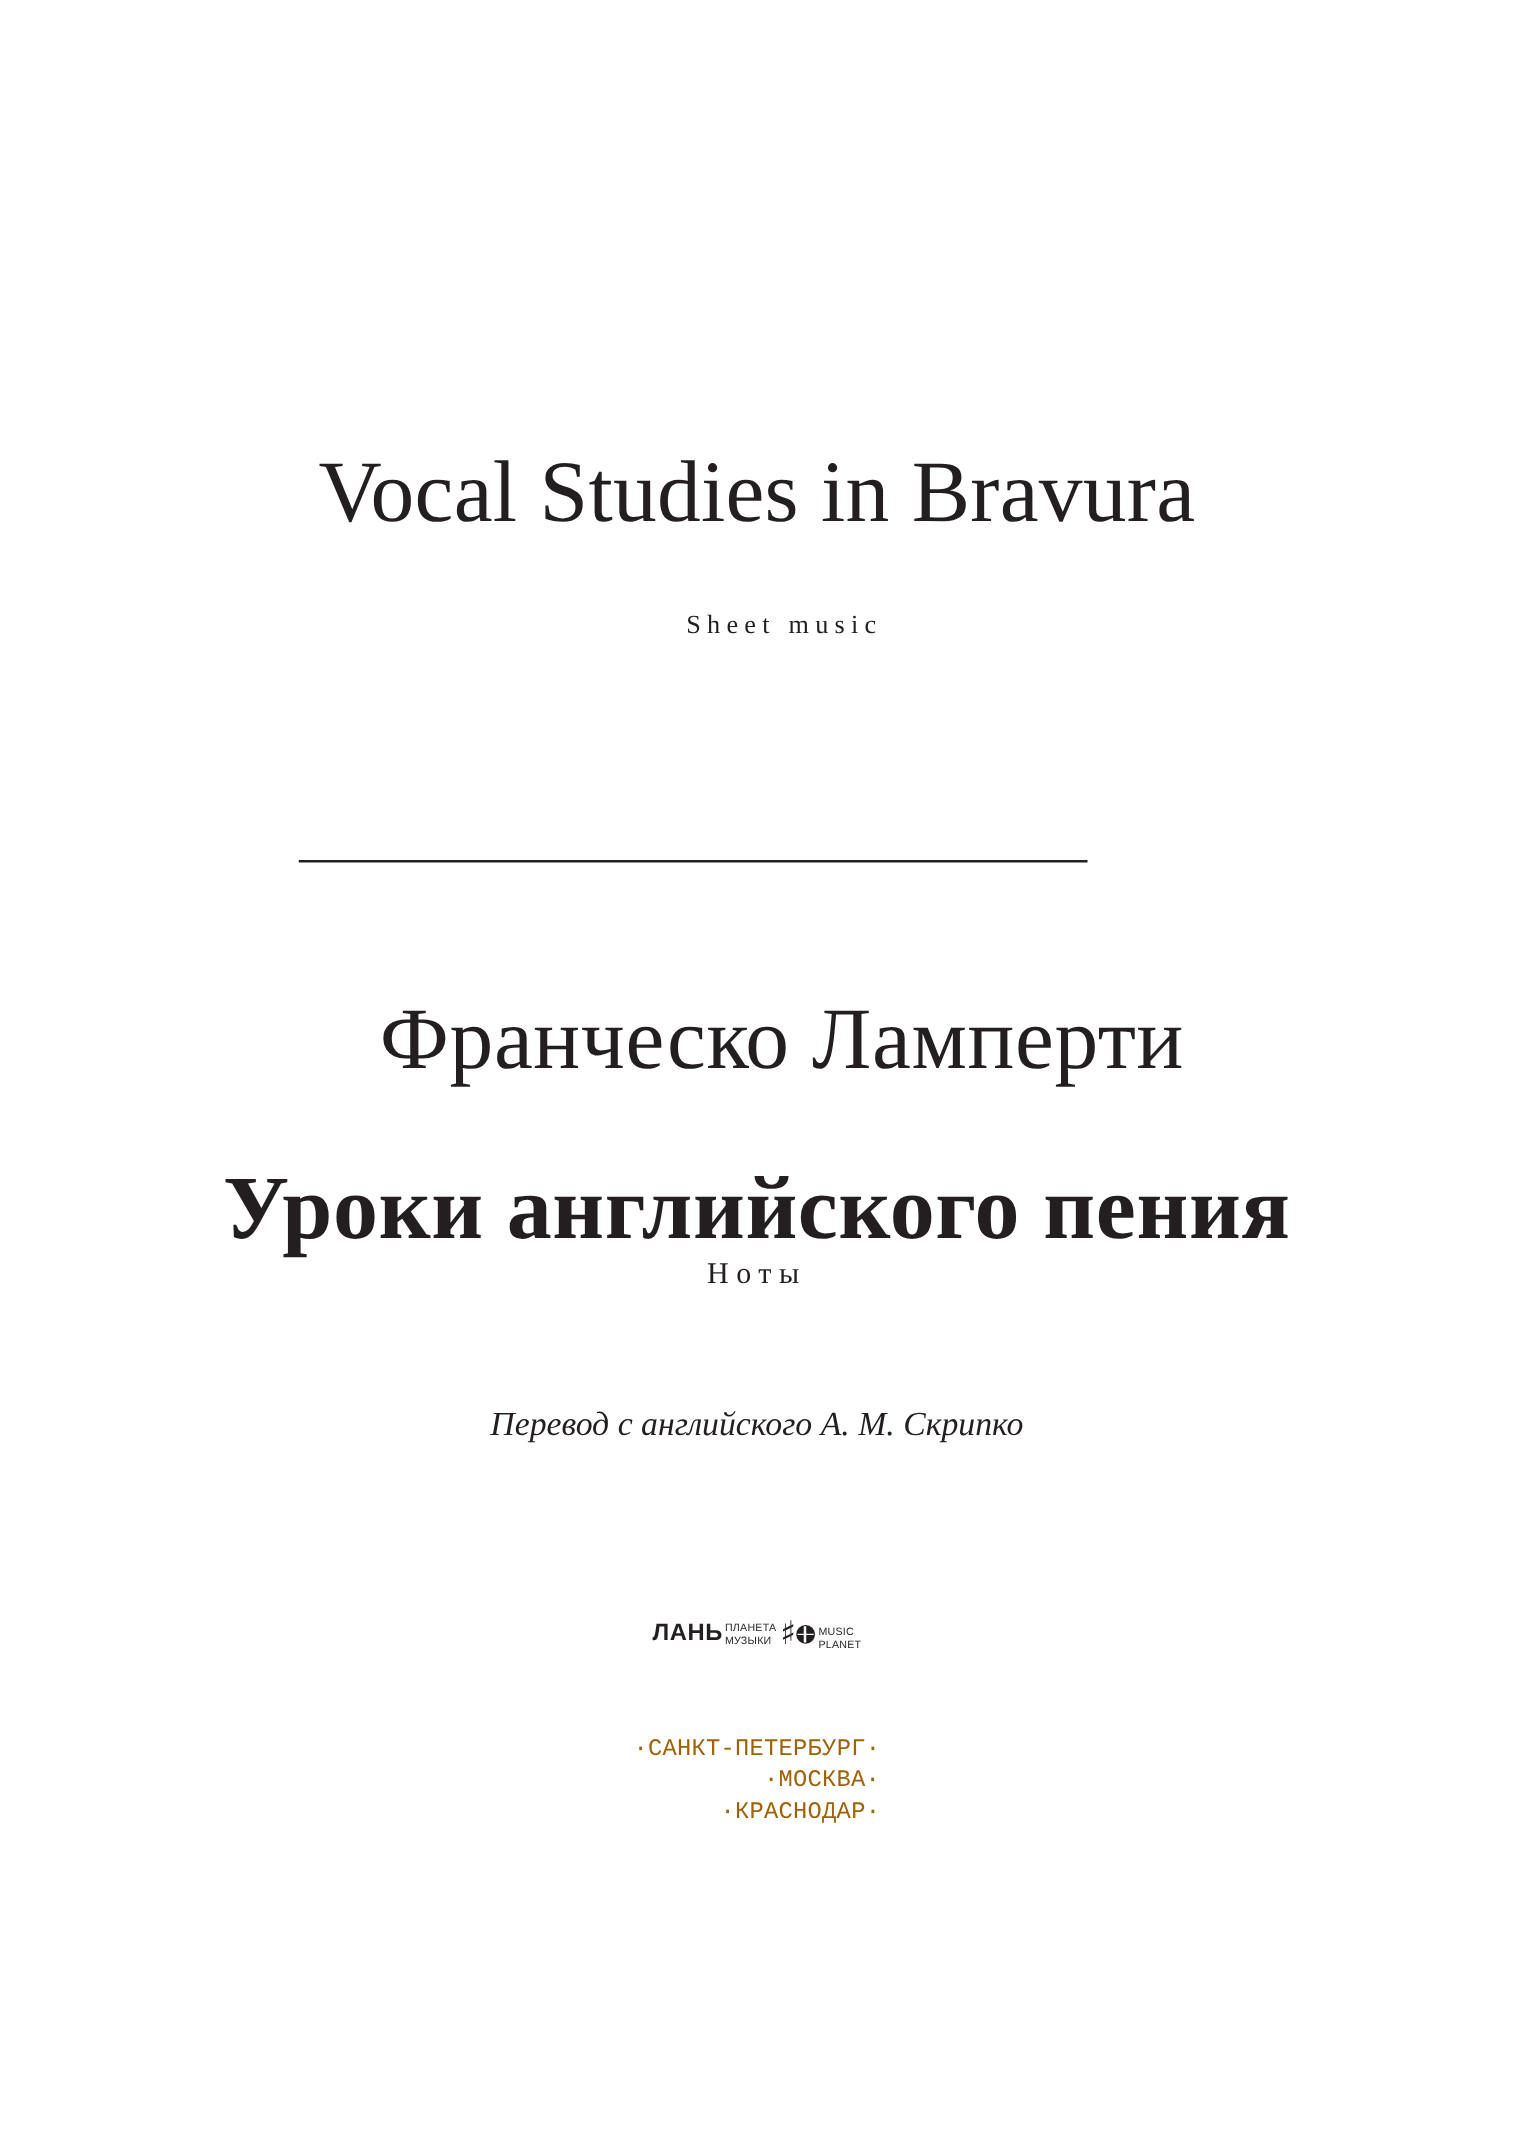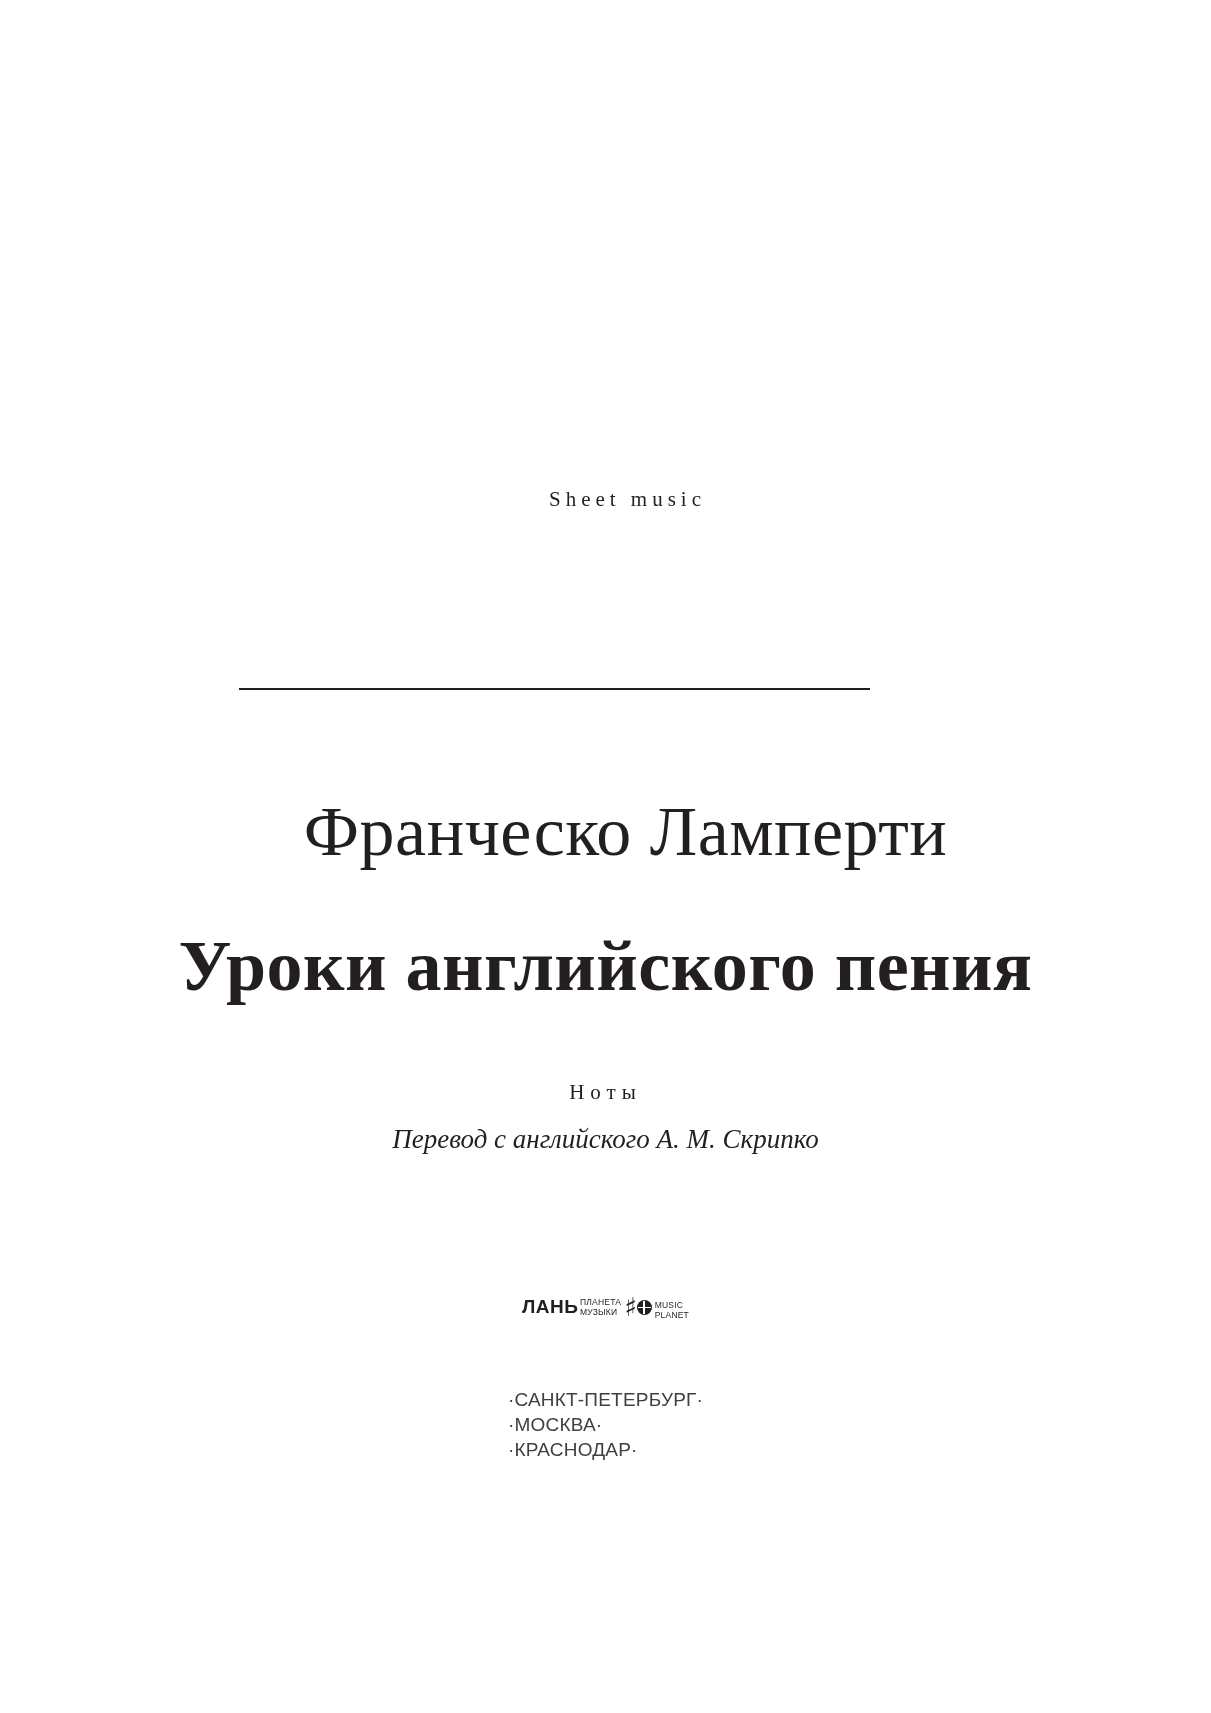--- a/index.html
+++ b/index.html
@@ -93,22 +93,22 @@
     top: 925px;
     font-size: 72px;
     font-weight: 700;
     letter-spacing: 0.5px;
   }
 
   .kind-ru {
     position: absolute;
     left: 0;
     right: 0;
-    top: 1080px;
-    font-size: 21px;
+    top: 1006px;
+    font-size: 24px;
     letter-spacing: 6px;
     font-weight: 400;
   }
 
   .translator-ru {
     position: absolute;
     left: 0;
     right: 0;
     top: 1124px;
     font-size: 27px;
@@ -217,34 +217,35 @@
     font-family: "Liberation Sans", sans-serif;
     font-size: 8.5px;
     line-height: 1.18;
     letter-spacing: 0.2px;
     text-align: left;
     color: #231f20;
   }
 
   .cities {
     margin-top: 10px;
-    font-family: Liberation Sans, sans-serif;
+    font-family: Liberation Mono, monospace;
     font-size: 19px;
     line-height: 1.32;
     letter-spacing: 0.2px;
-    text-align: left;
-    color: #404040;
+    text-align: right;
+    color: #a16207;
   }
 </style>
 </head>
 <body>
 
 <div class="page">
 
 
+  <div class="block title-en">Vocal Studies in Bravura</div>
 
   <div class="block kind-en">Sheet music</div>
 
 
   <div class="divider"></div>
 
   <div class="block author-ru">Франческо Ламперти</div>
 
   <div class="block title-ru">Уроки английского пения</div>
 

